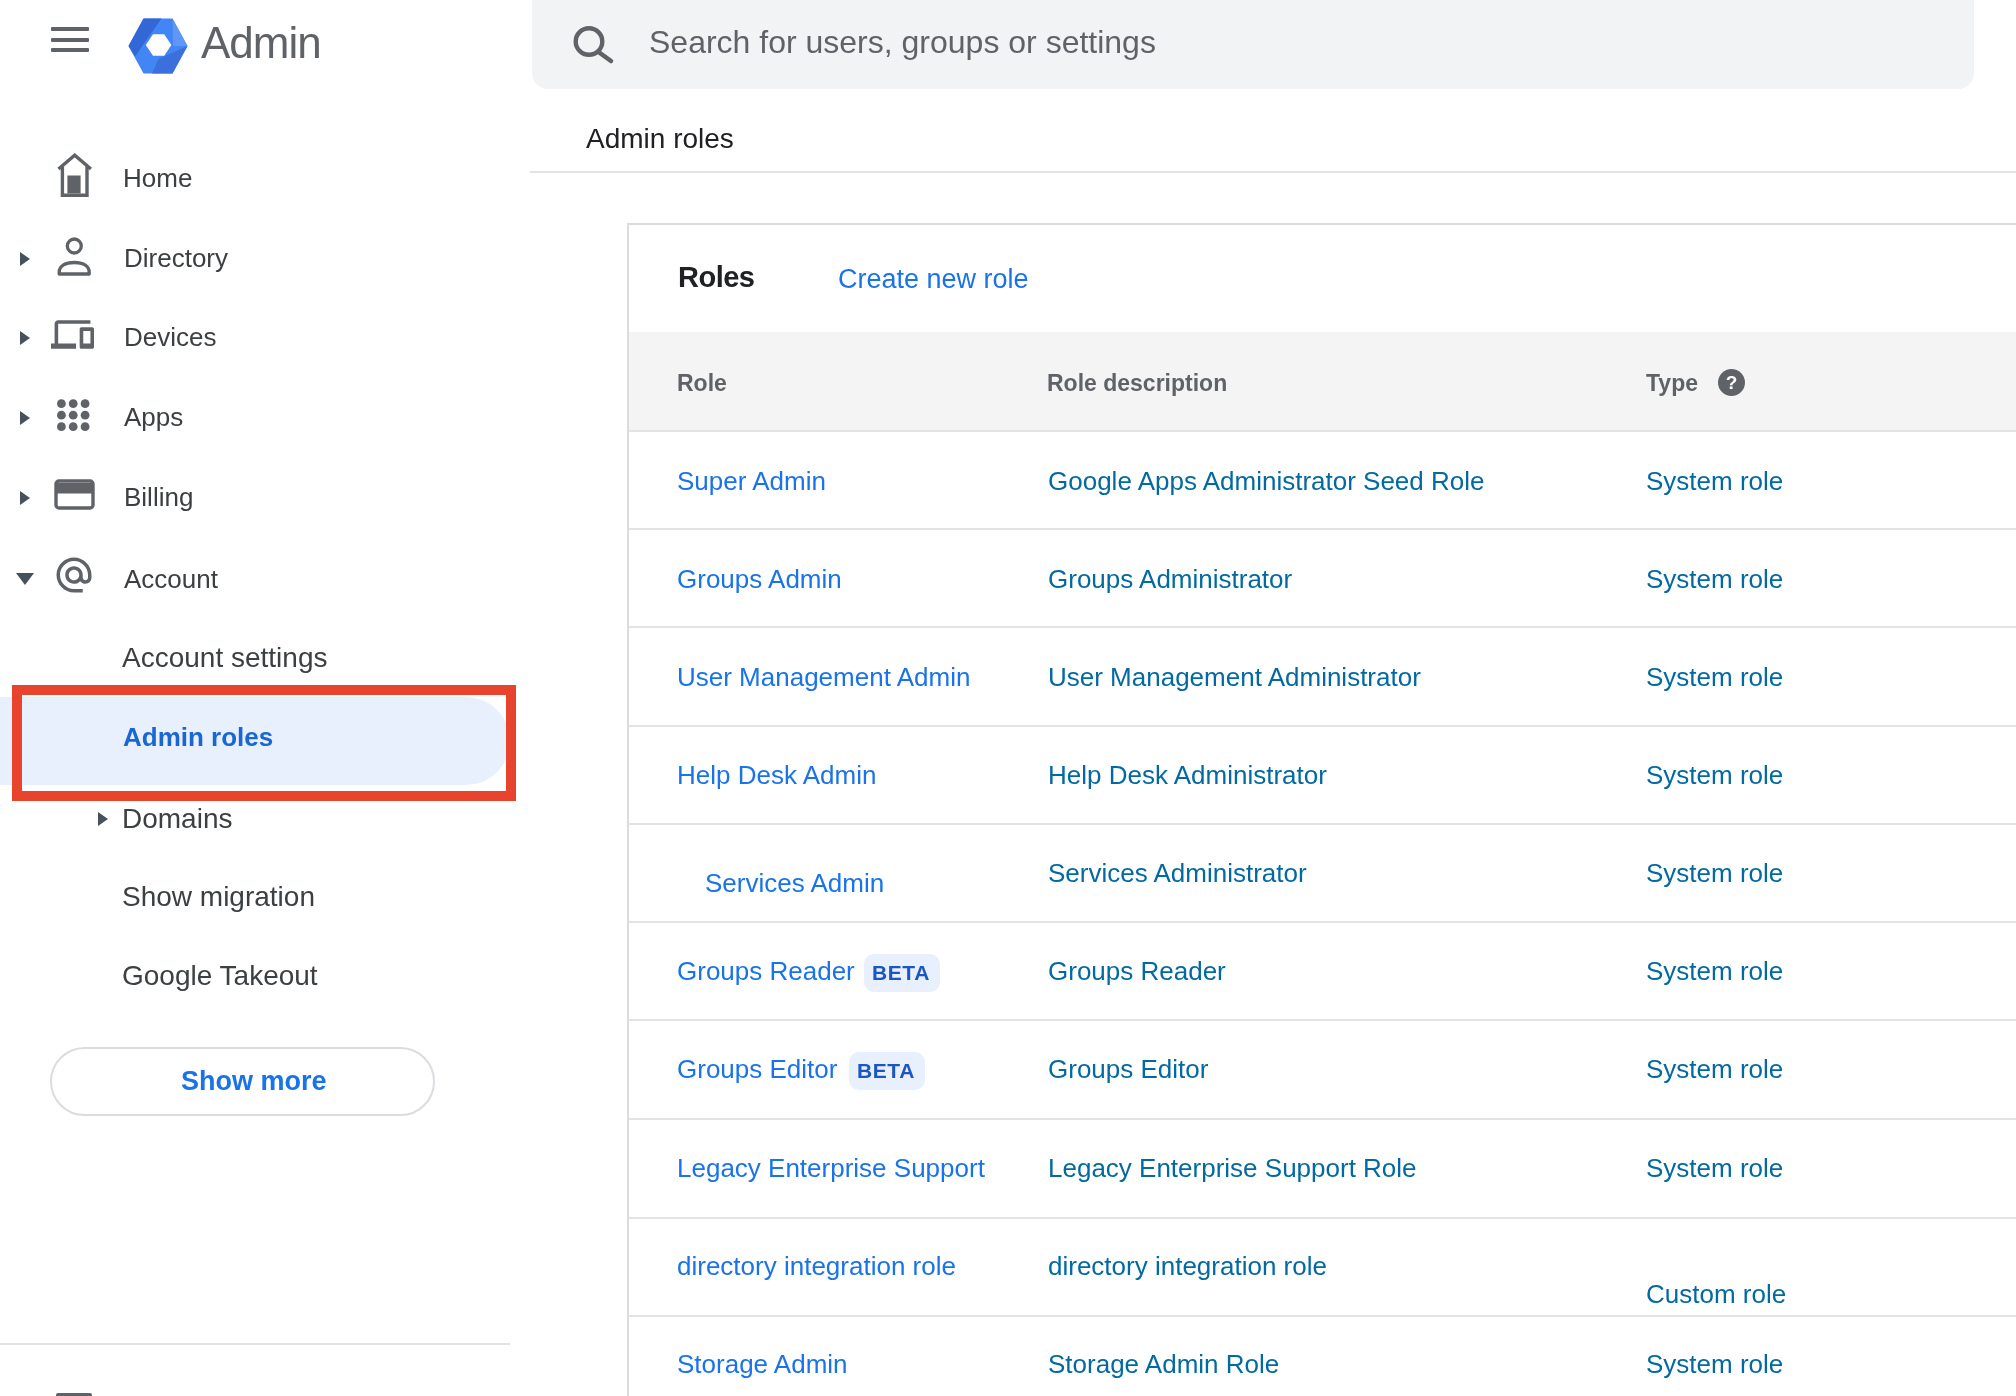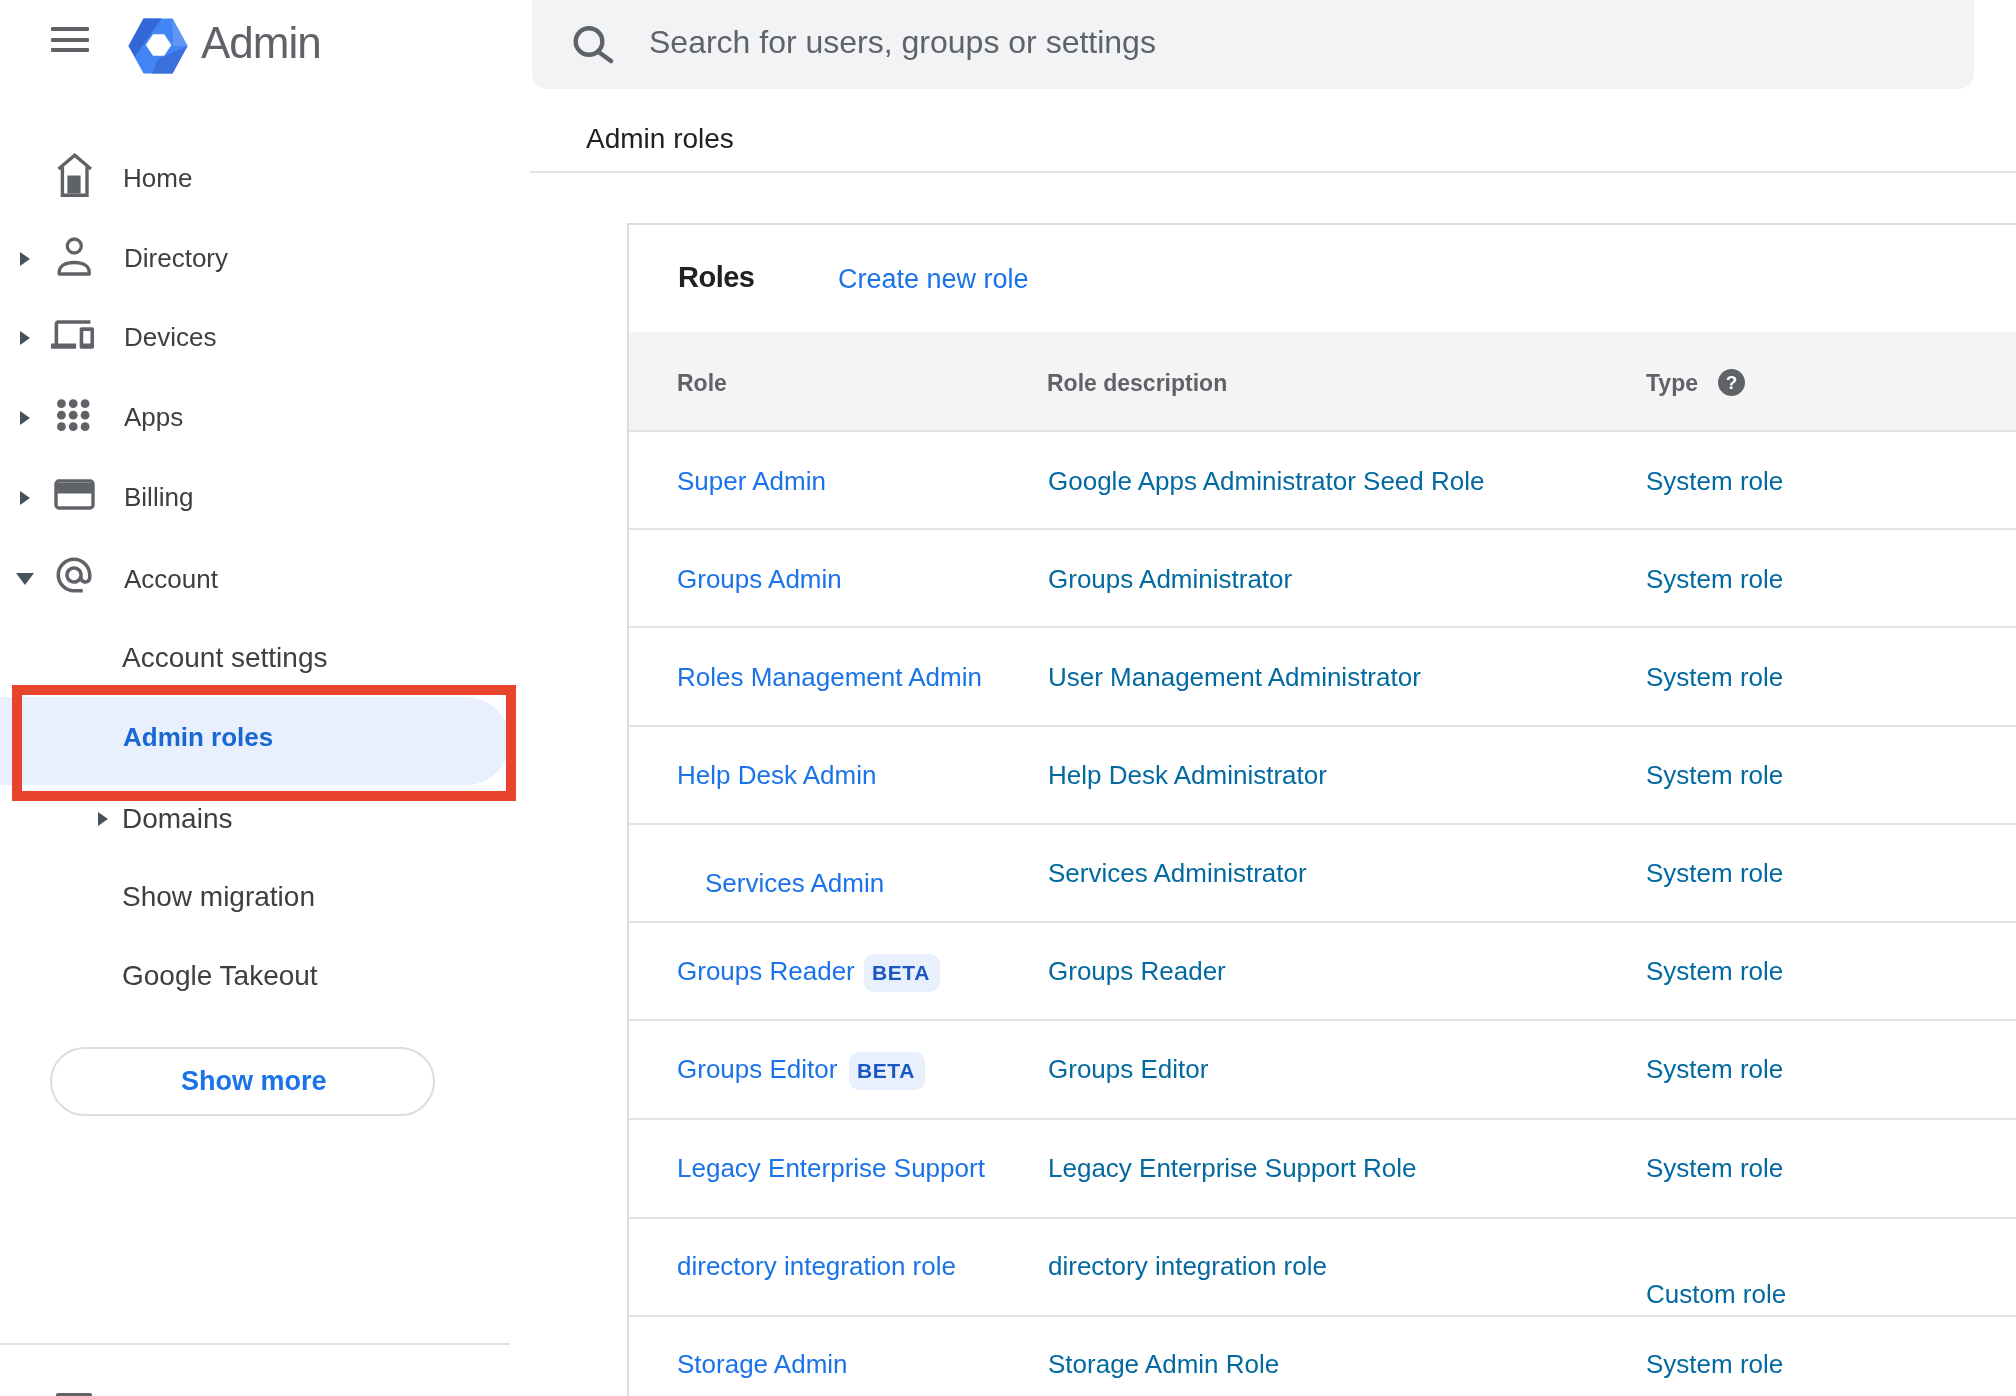--- a/index.html
+++ b/index.html
@@ -133,21 +133,21 @@
 <div class="hline" style="left:629px;top:1314.5px;width:1387px;"></div>
 
 <div class="vc tbl link" style="left:677px;top:481px;">Super Admin</div>
 <div class="vc tbl desc" style="left:1048px;top:481px;">Google Apps Administrator Seed Role</div>
 <div class="vc tbl desc" style="left:1646px;top:481px;">System role</div>
 
 <div class="vc tbl link" style="left:677px;top:579px;">Groups Admin</div>
 <div class="vc tbl desc" style="left:1048px;top:579px;">Groups Administrator</div>
 <div class="vc tbl desc" style="left:1646px;top:579px;">System role</div>
 
-<div class="vc tbl link" style="left:677px;top:677px;">Roles Management Admin</div>
+<div class="vc tbl link" style="left:677px;top:677px;">User Management Admin</div>
 <div class="vc tbl desc" style="left:1048px;top:677px;">User Management Administrator</div>
 <div class="vc tbl desc" style="left:1646px;top:677px;">System role</div>
 
 <div class="vc tbl link" style="left:677px;top:775px;">Help Desk Admin</div>
 <div class="vc tbl desc" style="left:1048px;top:775px;">Help Desk Administrator</div>
 <div class="vc tbl desc" style="left:1646px;top:775px;">System role</div>
 
 <div class="vc tbl link" style="left:705px;top:873px;margin-top:10px;">Services Admin</div>
 <div class="vc tbl desc" style="left:1048px;top:873px;">Services Administrator</div>
 <div class="vc tbl desc" style="left:1646px;top:873px;">System role</div>

